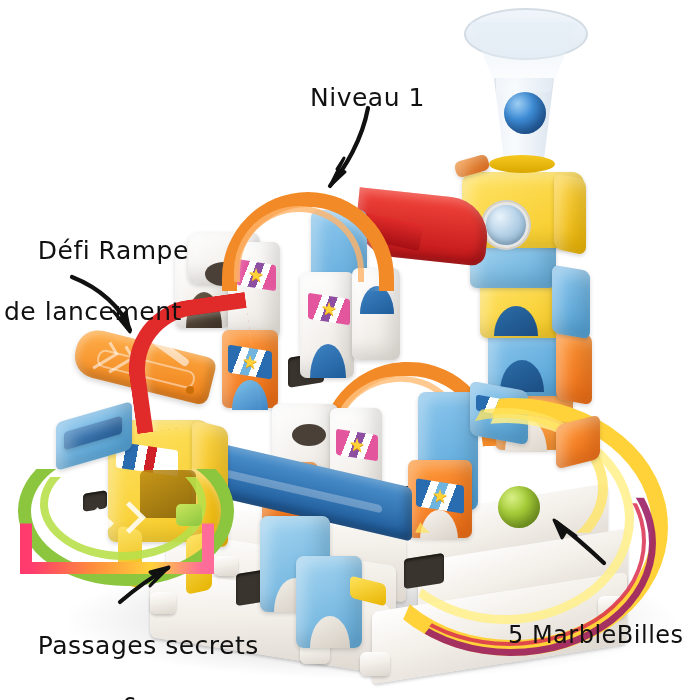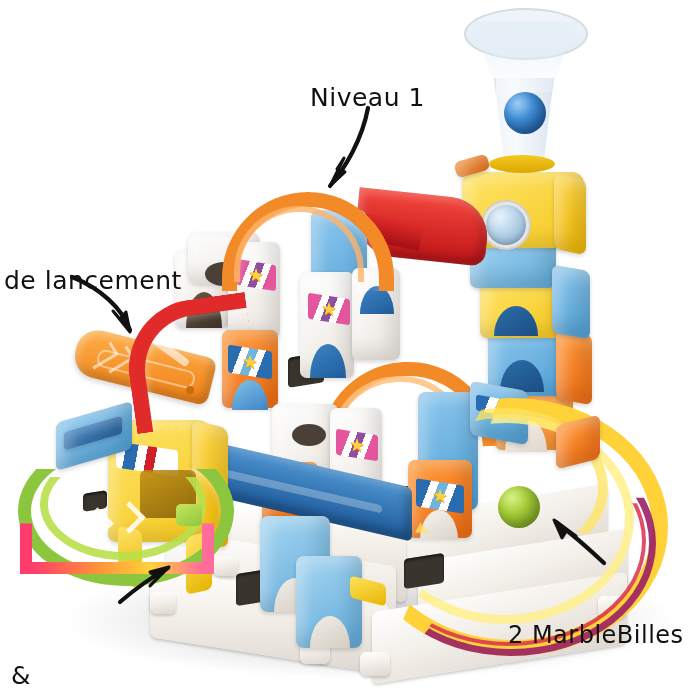--- a/index.html
+++ b/index.html
@@ -319,27 +319,29 @@
       <path d="M604,563 C588,548 572,534 556,522" fill="none" stroke="#111" stroke-width="4.2" stroke-linecap="round"></path>
       <path d="M554,520 L562,538 L567,530 L576,536 Z" fill="#111" stroke="#111" stroke-width="3" stroke-linejoin="round"></path>
     </g>
   </svg>
 
   <div class="anno" id="anno-level">
     <span class="c">Niveau 1</span>
   </div>
 
   <div class="anno" id="anno-ramp">
+    <span>Défi Rampe</span>
     <span class="l2">de lancement</span>
   </div>
 
   <div class="anno" id="anno-secret">
+    <span>Passages secrets</span>
     <span class="amp">&amp;</span>
     
   </div>
 
   <div class="anno" id="anno-marbles">
-    <span class="c">2 MarbleBilles</span>
+    <span class="c">5 MarbleBilles</span>
     
     
   </div>
 
 </div>
 
 </body></html>

